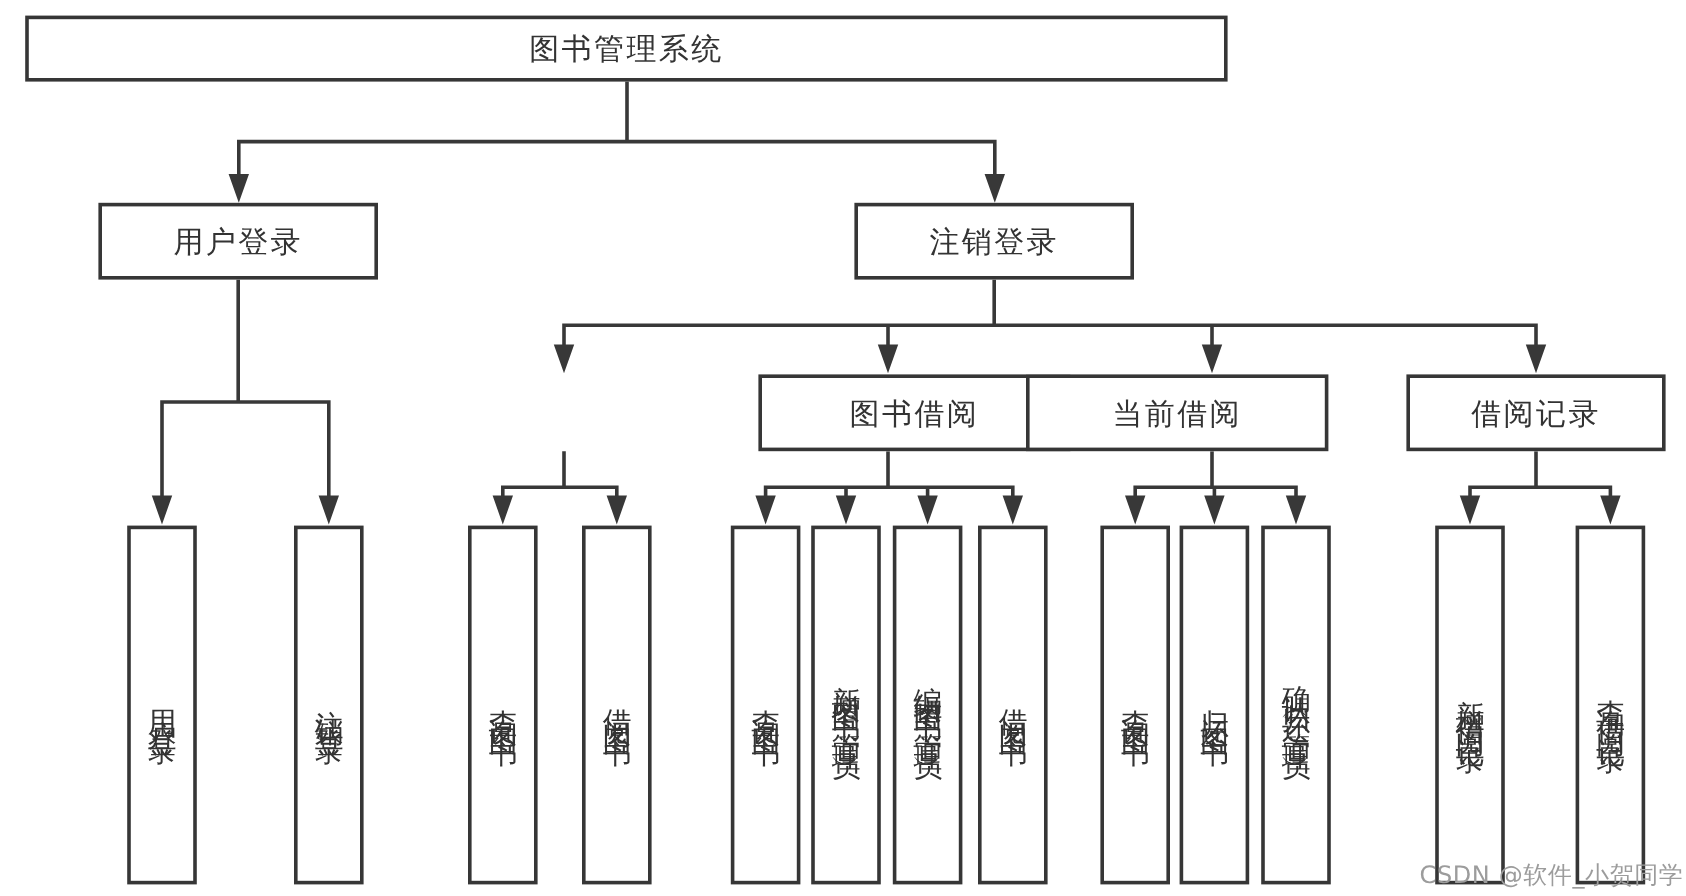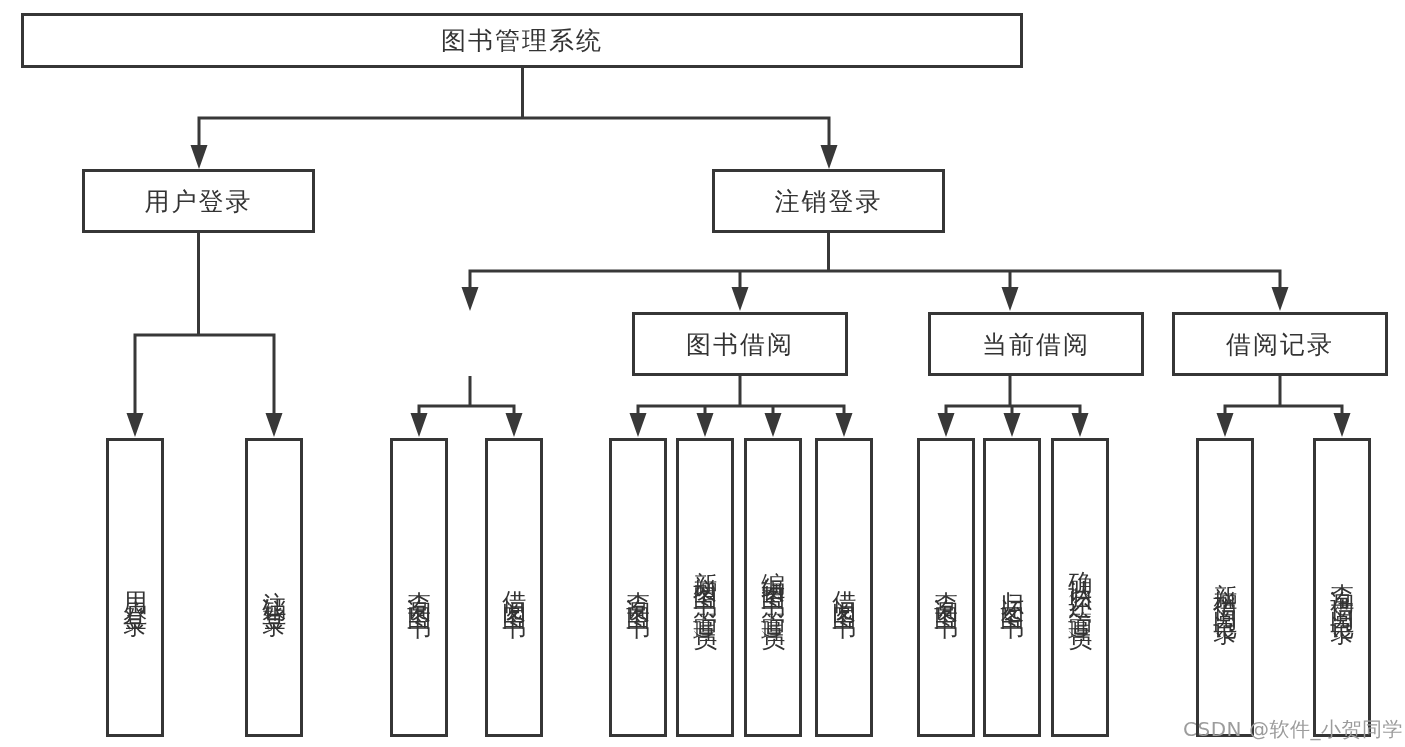--- a/index.html
+++ b/index.html
@@ -116,24 +116,24 @@
     <span>图书管理系统</span>
   </div>
 
   <div class="box h" style="left:82px;top:169px;width:233px;height:64px">
     <span>用户登录</span>
   </div>
   <div class="box h" style="left:712px;top:169px;width:233px;height:64px">
     <span>注销登录</span>
   </div>
 
-  <div class="box h" style="left:632px;top:312px;width:216px;height:64px">
+  <div class="box h" style="left:632px;top:312px;width:260px;height:64px">
     <span>图书借阅</span>
   </div>
-  <div class="box h" style="left:928px;top:312px;width:216px;height:64px">
+  <div class="box h" style="left:855px;top:312px;width:252px;height:64px">
     <span>当前借阅</span>
   </div>
   <div class="box h" style="left:1172px;top:312px;width:216px;height:64px">
     <span>借阅记录</span>
   </div>
 
   <div class="box v" style="left:106px;top:438px;width:58px;height:299px">
     <span>用户登录</span>
   </div>
   <div class="box v" style="left:245px;top:438px;width:58px;height:299px">

